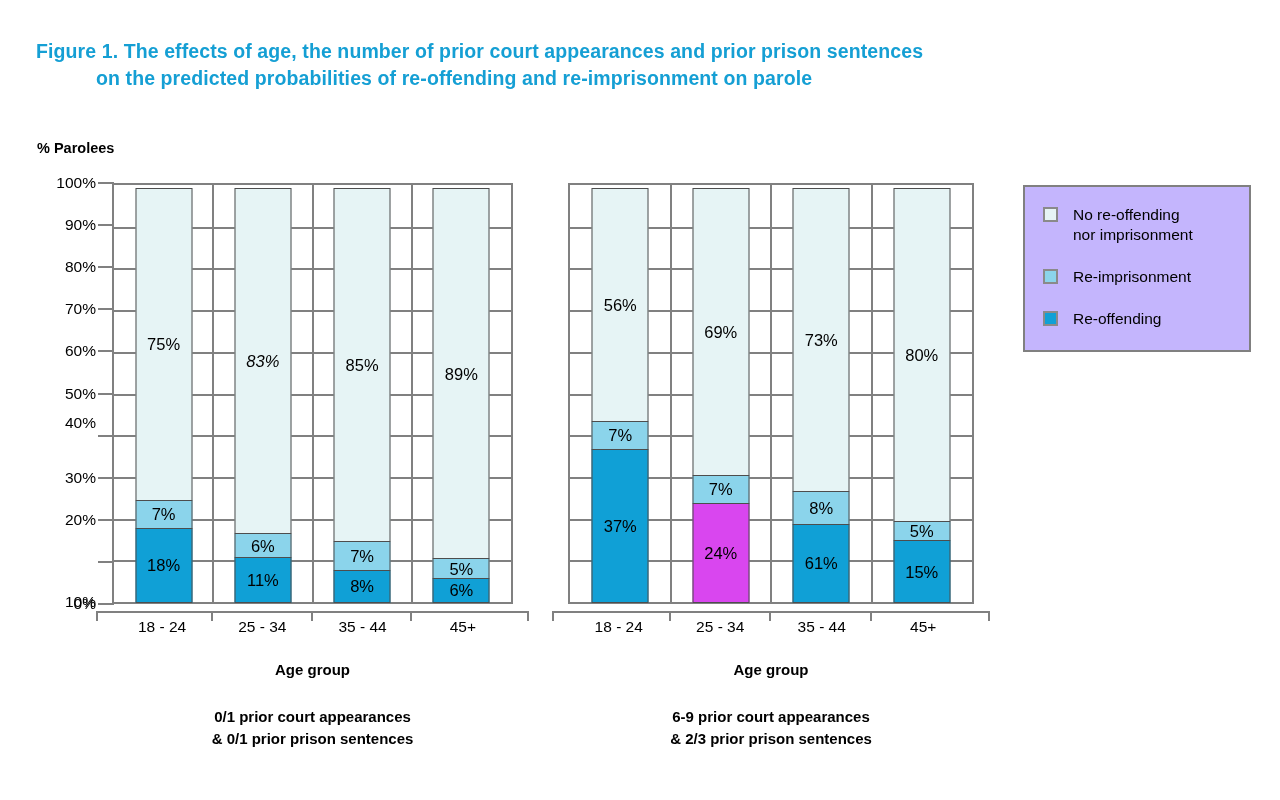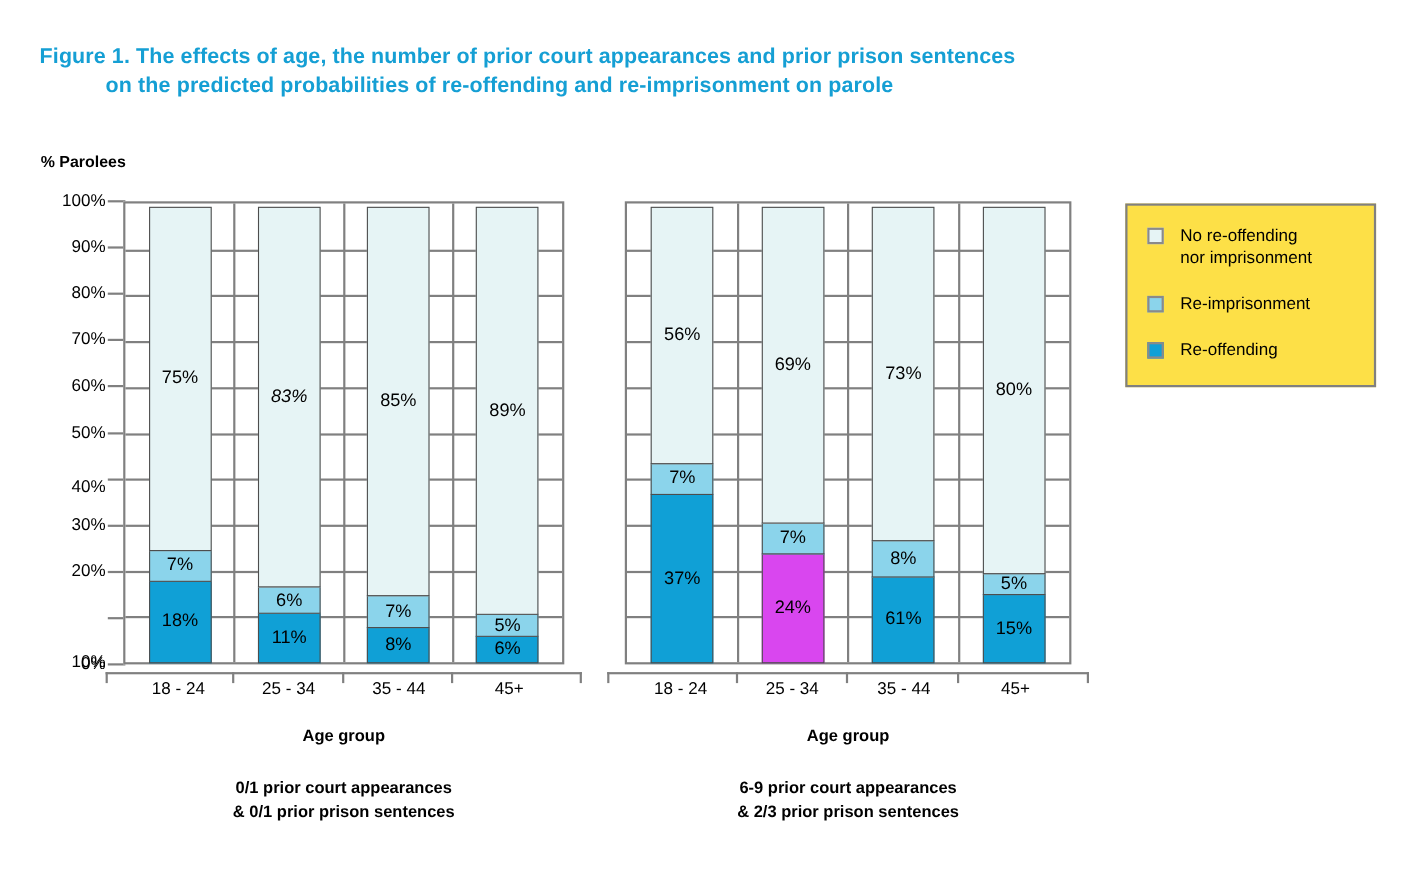--- a/index.html
+++ b/index.html
@@ -194,21 +194,21 @@
 
   
   #legend {
     position: absolute;
     left: 1023px;
     top: 185px;
     width: 228px;
     height: 167px;
     box-sizing: border-box;
     border: 2px solid #808080;
-    background: #fde047;
+    background: #c4b5fd;
     padding: 18px 0 0 18px;
   }
   .legend-item {
     display: flex;
     align-items: flex-start;
     margin-bottom: 22px;
   }
   .legend-swatch {
     width: 15px;
     height: 15px;
@@ -235,21 +235,21 @@
 
 <div id="y-axis-caption">% Parolees</div>
 
 <div class="ytick-labels">
     <span style="top: 0px;">100%</span>
     <span style="top: 42.1px;">90%</span>
     <span style="top: 84.2px;">80%</span>
     <span style="top: 126.3px;">70%</span>
     <span style="top: 168.4px;">60%</span>
     <span style="top: 210.5px;">50%</span>
-    <span style="top: 260px;">40%</span>
+    <span style="top: 240px;">40%</span>
     <span style="top: 294.7px;">30%</span>
     <span style="top: 336.8px;">20%</span>
     <span style="top: 378.9px; margin-top: 40px;">10%</span>
     <span style="top: 421px;">0%</span>
   </div>
 <div class="ytick-marks">
     <i style="top: 0px;"></i>
     <i style="top: 42.1px;"></i>
     <i style="top: 84.2px;"></i>
     <i style="top: 126.3px;"></i>

